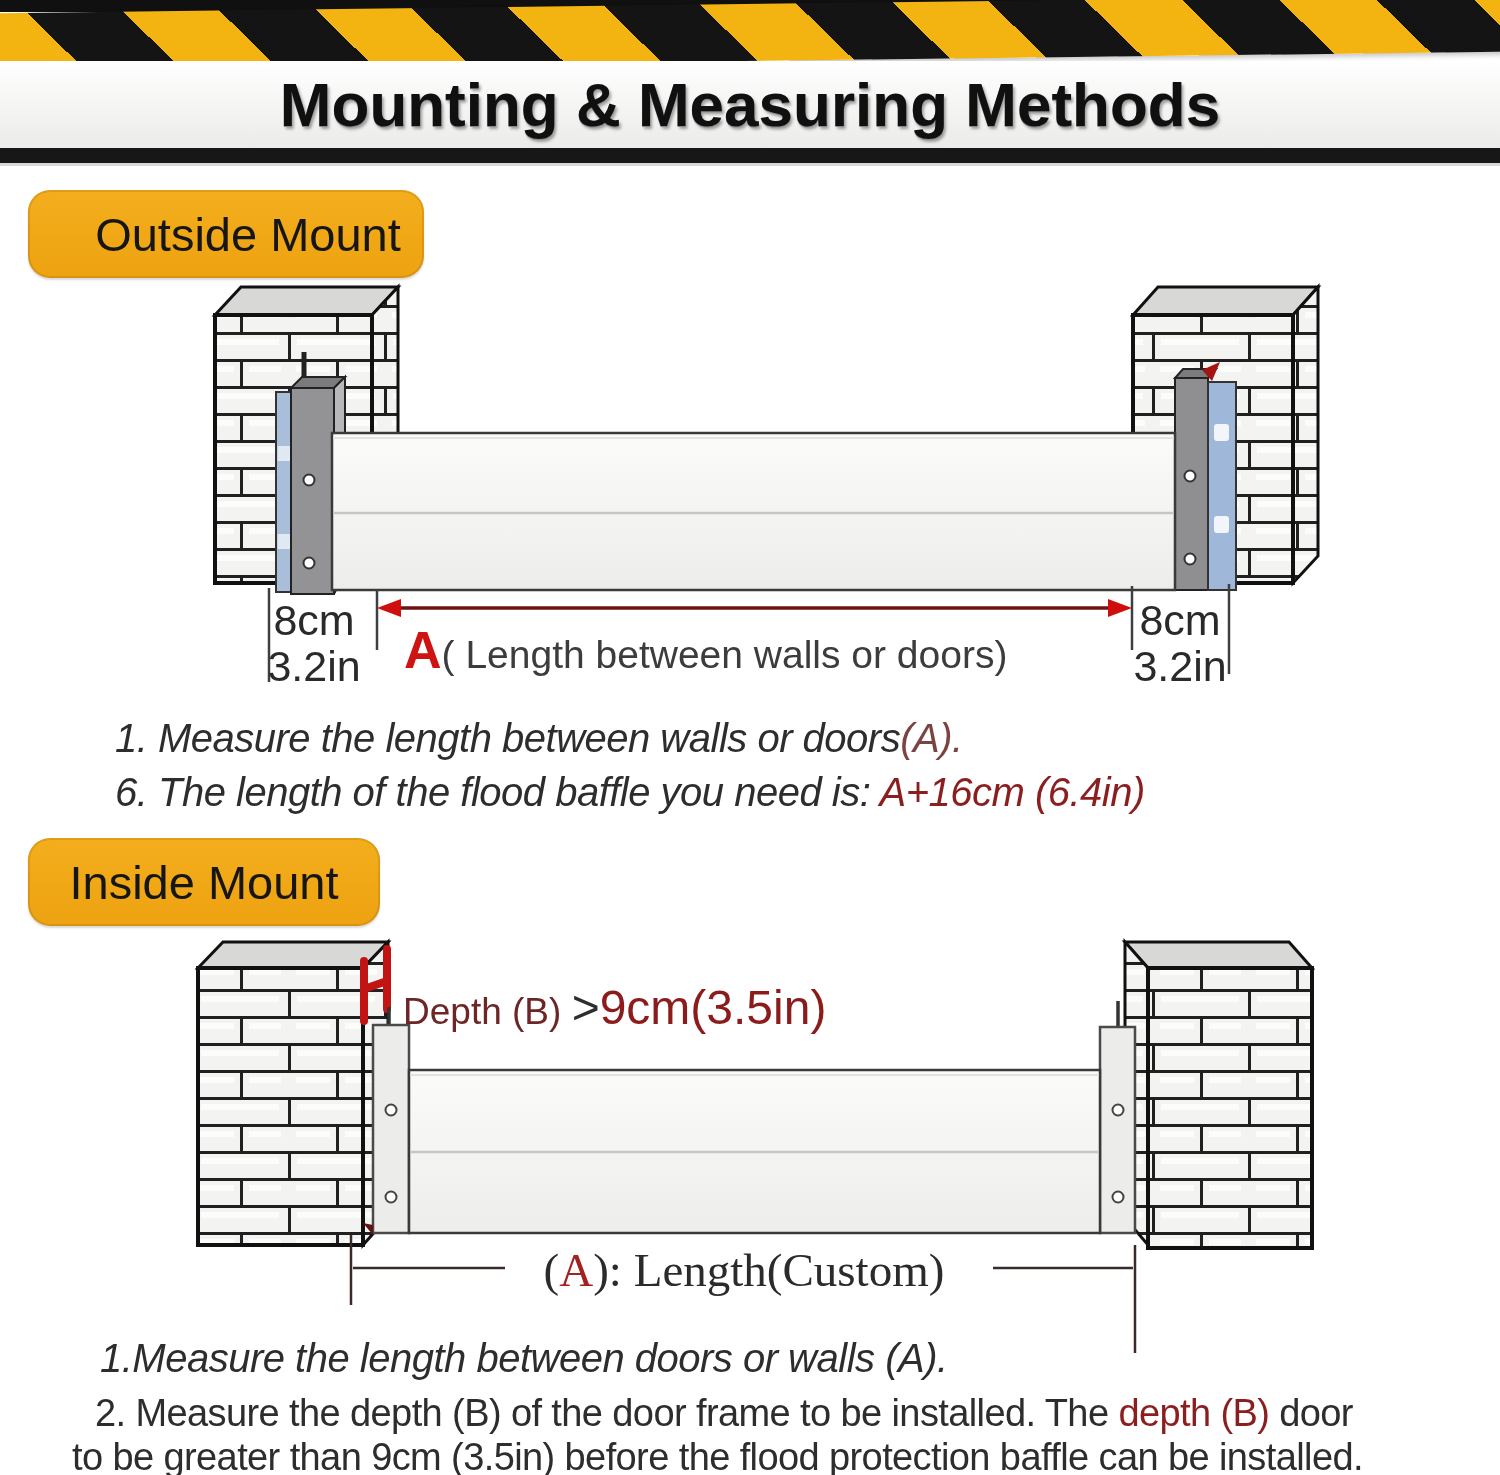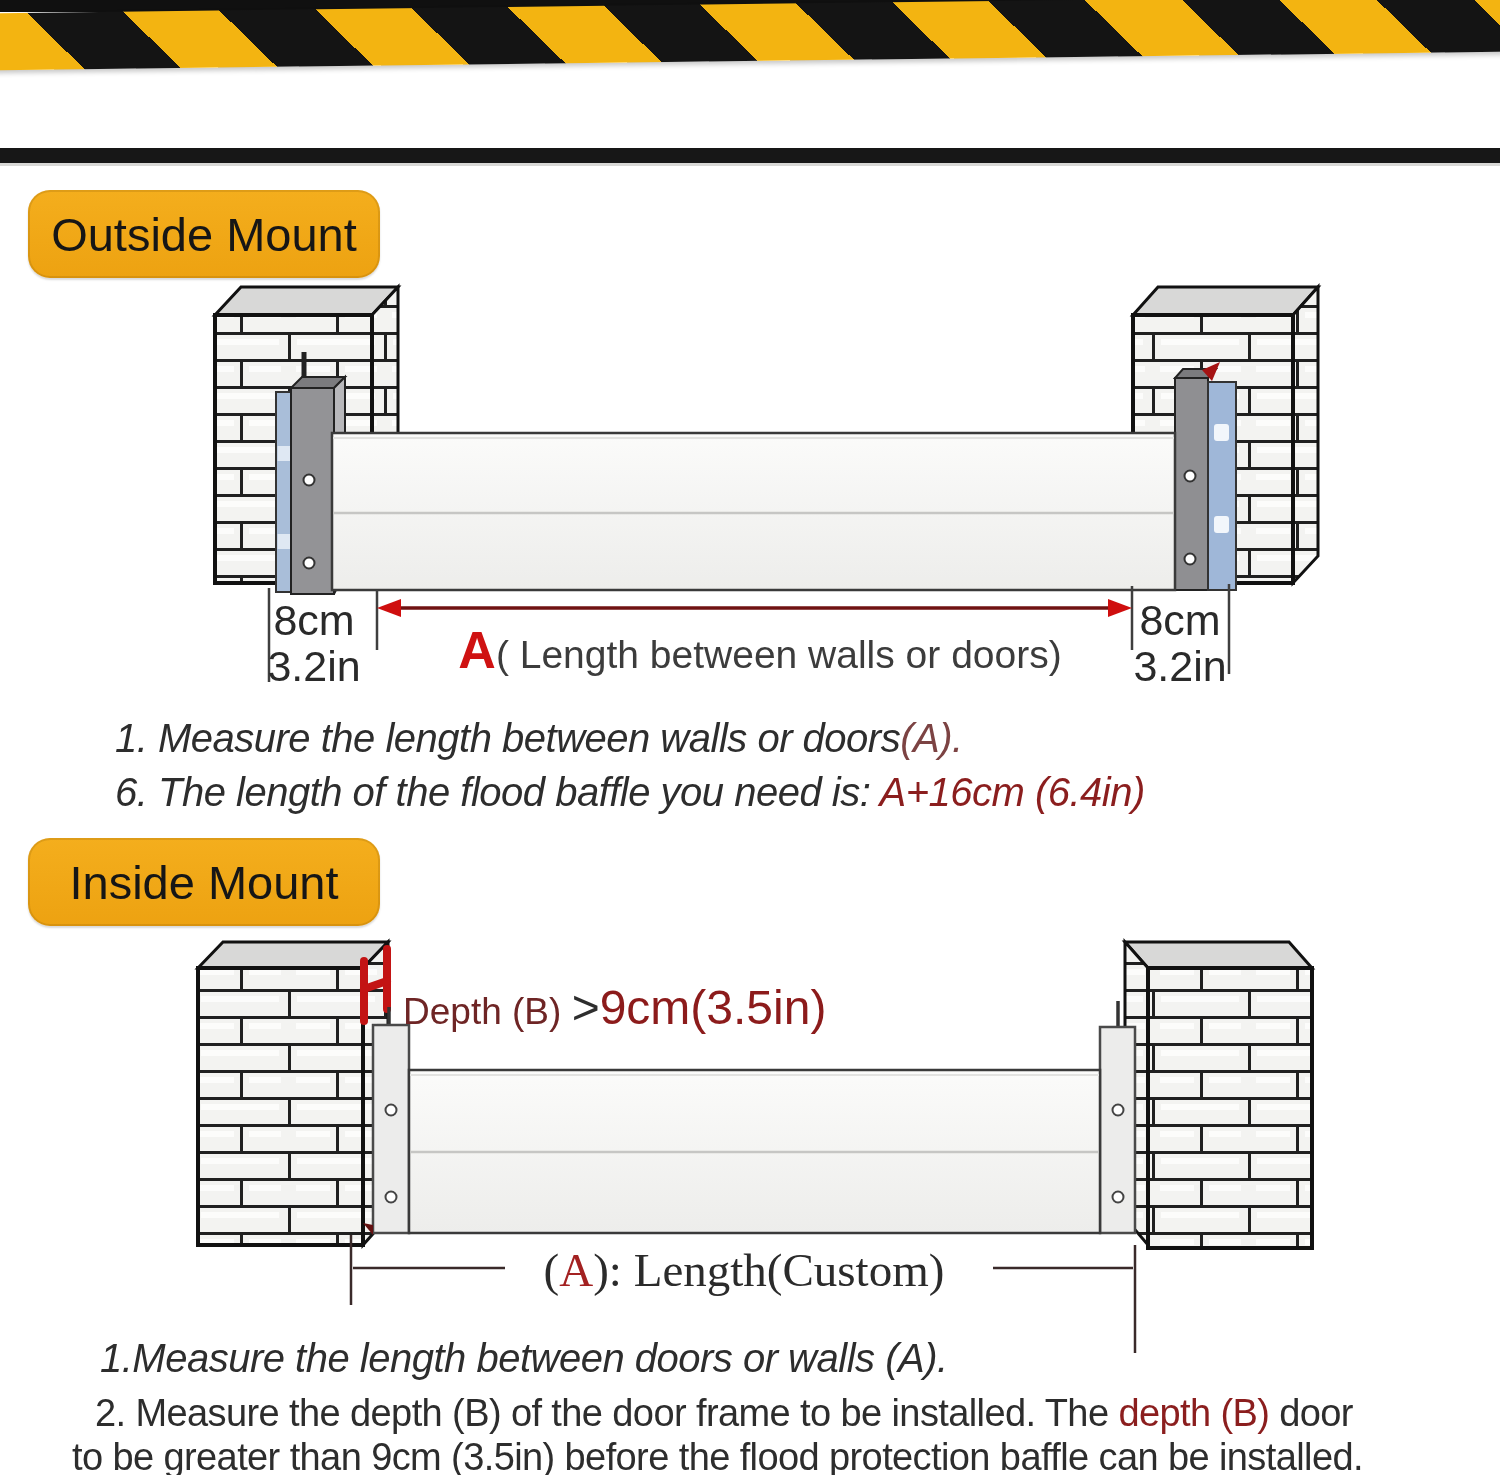--- a/index.html
+++ b/index.html
@@ -38,23 +38,26 @@
   .depth-2{font-size:48px;color:#8c1b1b;}
   svg{position:absolute;left:0;}
 </style>
 </head>
 <body>
 
 <div id="canvas">
 
   <div class="hazard-black-top"></div>
   <div class="hazard-band"></div>
+  <div class="title-band">
+    <h1>Mounting &amp; Measuring Methods</h1>
+  </div>
   <div class="divider-bar"></div>
 
-  <div class="badge" style="top:190px;">
+  <div class="badge" style="top:190px;padding-left:44px;">
     <span>Outside Mount</span>
   </div>
 
   <svg style="top:278px;" width="1500" height="424" viewBox="0 0 1500 424">
     <defs>
       <pattern id="bk1" width="96" height="54" patternUnits="userSpaceOnUse">
         <rect width="96" height="54" fill="#f3f3f1"></rect>
         <g stroke="#202020" stroke-width="3" fill="none">
           <line x1="0" y1="1.5" x2="96" y2="1.5"></line>
           <line x1="0" y1="28.5" x2="96" y2="28.5"></line>
@@ -123,21 +126,21 @@
       <polygon points="377,330 401,321 401,339" fill="#cf0e0e"></polygon>
       <polygon points="1132,330 1108,321 1108,339" fill="#cf0e0e"></polygon>
     </g>
   </svg>
 
   <div class="t dim" style="left:262px;top:596px;width:104px;">8cm</div>
   <div class="t dim" style="left:258px;top:642px;width:112px;">3.2in</div>
   <div class="t dim" style="left:1134px;top:596px;width:92px;">8cm</div>
   <div class="t dim" style="left:1132px;top:642px;width:96px;">3.2in</div>
 
-  <div class="t" style="left:390px;top:624px;width:740px;text-align:center;line-height:52px;">
+  <div class="t" style="left:404px;top:624px;width:740px;line-height:52px;">
     <span class="bigA">A</span><span class="desc">( Length between walls or doors)</span>
   </div>
 
   <div class="t step" style="left:115px;top:716px;">
     <span>1. Measure the length between walls or doors</span><span class="soft-maroon">(A).</span>
   </div>
   <div class="t step" style="left:115px;top:770px;">
     <span>6. The length of the flood baffle you need is: </span><span class="maroon">A+16cm (6.4in)</span>
   </div>
 

